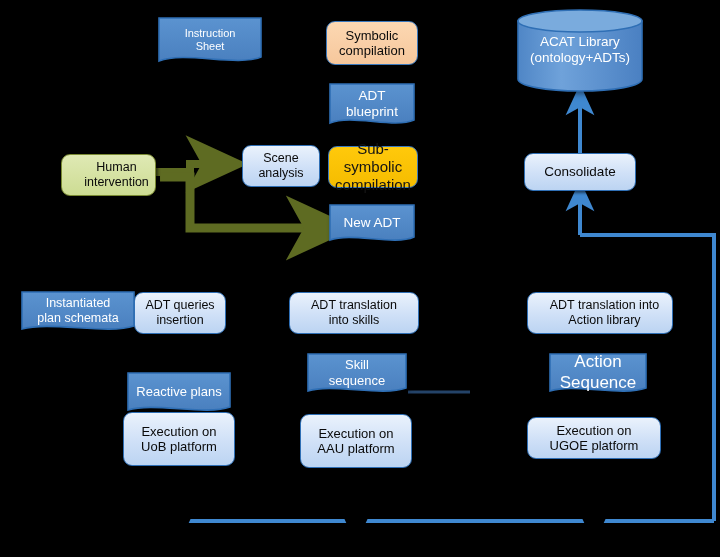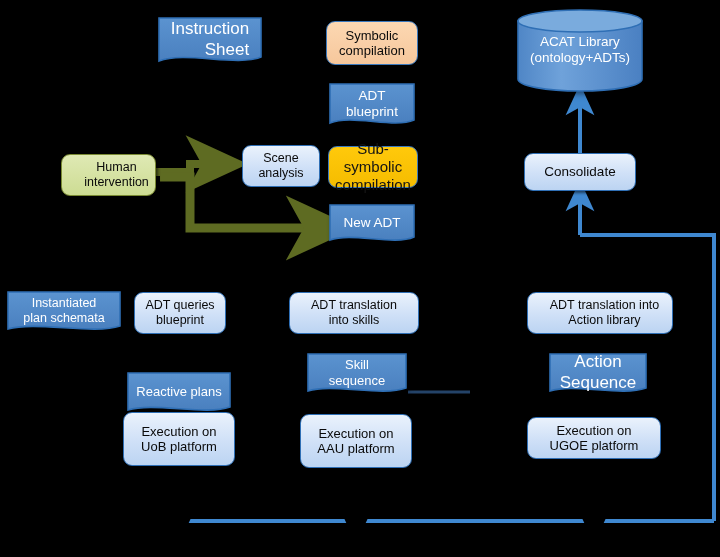--- a/index.html
+++ b/index.html
@@ -156,21 +156,21 @@
     </g>
     <g>
       <path d="M597,393 L597,412" stroke="#000" stroke-width="7" fill="none" marker-end="url(#ahB)"></path>
     </g>
 
     <g>
       <path d="M408,392 L470,392" stroke="#2a4f7a" stroke-width="3" fill="none" opacity="0.85"></path>
     </g>
   </svg>
 
-  <div class="node doc" style="left:157px;top:17px;width:106px;height:50px;font-size:17px;text-align:right;">
+  <div class="node doc" style="left:157px;top:17px;width:106px;height:50px;font-size:11px;">
     <svg class="docbg" viewBox="0 0 106 50" preserveAspectRatio="none">
       <path d="M2,1 H104 V40 C80,50 28,34 2,44 Z" fill="url(#gdoc)" stroke="#2f6fb5" stroke-width="1.6"></path>
     </svg>
     <span class="lbl" style="white-space:pre-line">Instruction
 Sheet</span>
   </div>
 
   <div class="node peach" style="left:326px;top:21px;width:92px;height:44px;font-size:13px;">
     <span style="white-space:pre-line">Symbolic
 compilation</span>
@@ -212,31 +212,31 @@
     <span style="white-space:pre-line">Consolidate</span>
   </div>
 
   <div class="node doc" style="left:328px;top:204px;width:88px;height:42px;font-size:13.5px;">
     <svg class="docbg" viewBox="0 0 88 42" preserveAspectRatio="none">
       <path d="M2,1 H86 V33 C66,42 24,28 2,36 Z" fill="url(#gdoc)" stroke="#2f6fb5" stroke-width="1.6"></path>
     </svg>
     <span class="lbl" style="white-space:pre-line">New ADT</span>
   </div>
 
-  <div class="node doc" style="left:6px;top:291px;width:116px;height:44px;font-size:12.5px;">
+  <div class="node doc" style="left:20px;top:291px;width:116px;height:44px;font-size:12.5px;">
     <svg class="docbg" viewBox="0 0 116 44" preserveAspectRatio="none">
       <path d="M2,1 H114 V35 C88,44 30,30 2,38 Z" fill="url(#gdoc)" stroke="#2f6fb5" stroke-width="1.6"></path>
     </svg>
     <span class="lbl" style="white-space:pre-line">Instantiated
 plan schemata</span>
   </div>
 
   <div class="node proc" style="left:134px;top:292px;width:92px;height:42px;font-size:12.5px;">
     <span style="white-space:pre-line">ADT queries
-blueprint</span>
+insertion</span>
   </div>
 
   <div class="node proc" style="left:289px;top:292px;width:130px;height:42px;font-size:12.5px;">
     <span style="white-space:pre-line">ADT translation
 into skills</span>
   </div>
 
   <div class="node proc" style="left:527px;top:292px;width:146px;height:42px;font-size:12.5px;padding-left:9px;">
     <span style="white-space:pre-line">ADT translation into
 Action library</span>

